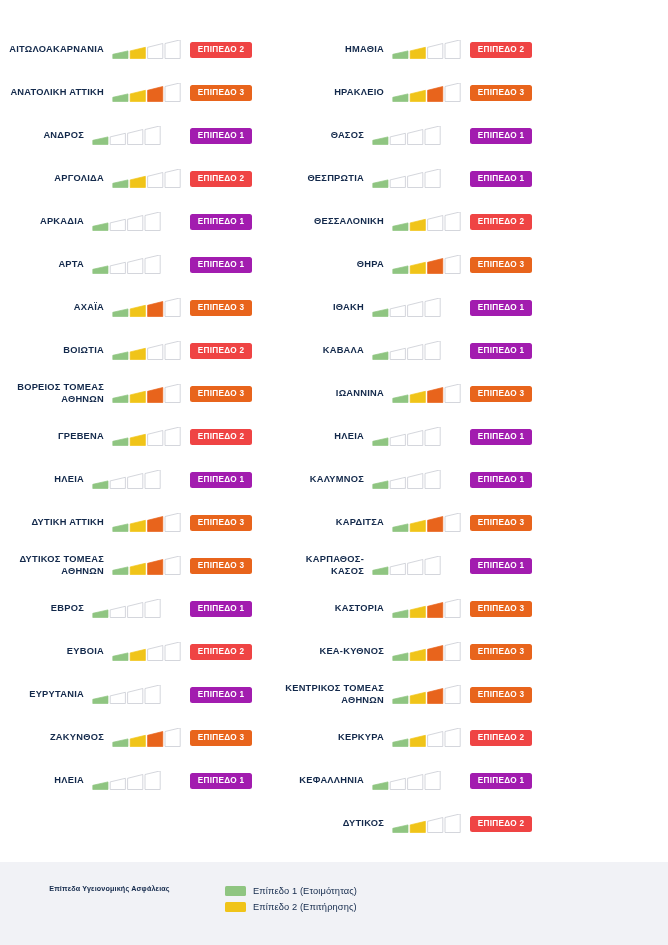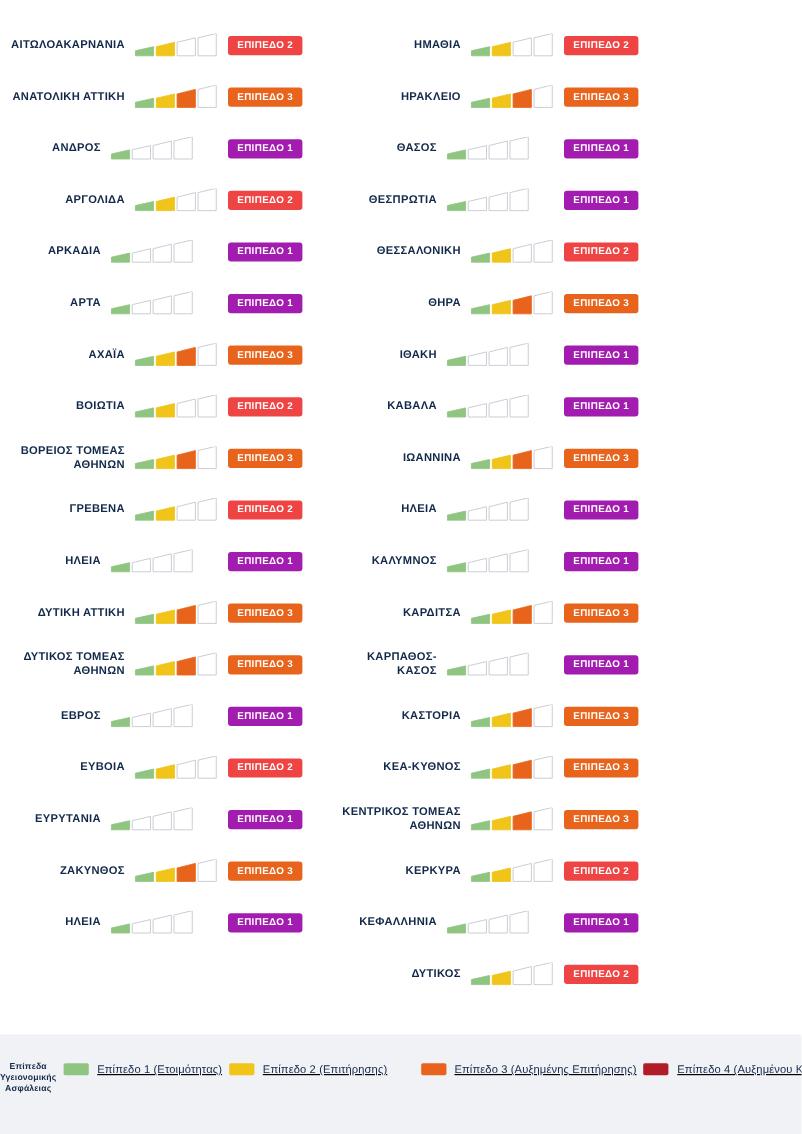--- a/index.html
+++ b/index.html
@@ -20,21 +20,21 @@
     width: 668px;
     height: 862px;
     background: #ffffff;
     box-sizing: border-box;
   }
 
   .columns {
     display: flex;
     flex-direction: row;
     width: 560px;
-    padding-top: 16px;
+    padding-top: 28px;
     box-sizing: border-box;
   }
   .col {
     width: 334px;
     display: flex;
     flex-direction: column;
   }
 
   .row {
     height: 43px;
@@ -116,24 +116,23 @@
   }
   .legend-sub {
     font-size: 7.2px;
     font-weight: bold;
     color: #13294B;
     letter-spacing: 0.15px;
     margin: 0;
   }
   .legend-col {
     display: flex;
-    flex-direction: row;
+    flex-direction: column;
     gap: 6px;
     padding-top: 2px;
-    text-decoration: underline;
   }
   .legend-col.second { margin-left: 28px; }
   .legend-item {
     display: flex;
     flex-direction: row;
     align-items: center;
   }
   .legend-swatch {
     width: 21px;
     height: 10px;
@@ -614,23 +613,13 @@
   <div class="legend-col first" id="legend-col-1">
       <div class="legend-item">
         <span class="legend-swatch" style="background: rgb(143, 197, 129);"></span>
         <span class="legend-label">Επίπεδο 1 (Ετοιμότητας)</span>
       </div>
       <div class="legend-item">
         <span class="legend-swatch" style="background: rgb(240, 196, 25);"></span>
         <span class="legend-label">Επίπεδο 2 (Επιτήρησης)</span>
       </div>
     </div>
-  <div class="legend-col second" id="legend-col-2">
-      <div class="legend-item">
-        <span class="legend-swatch" style="background: rgb(232, 100, 28);"></span>
-        <span class="legend-label">Επίπεδο 3 (Αυξημένης Επιτήρησης)</span>
-      </div>
-      <div class="legend-item">
-        <span class="legend-swatch" style="background: rgb(176, 28, 40);"></span>
-        <span class="legend-label">Επίπεδο 4 (Αυξημένου Κινδύνου)</span>
-      </div>
-    </div>
 </div>
 
 </body></html>

